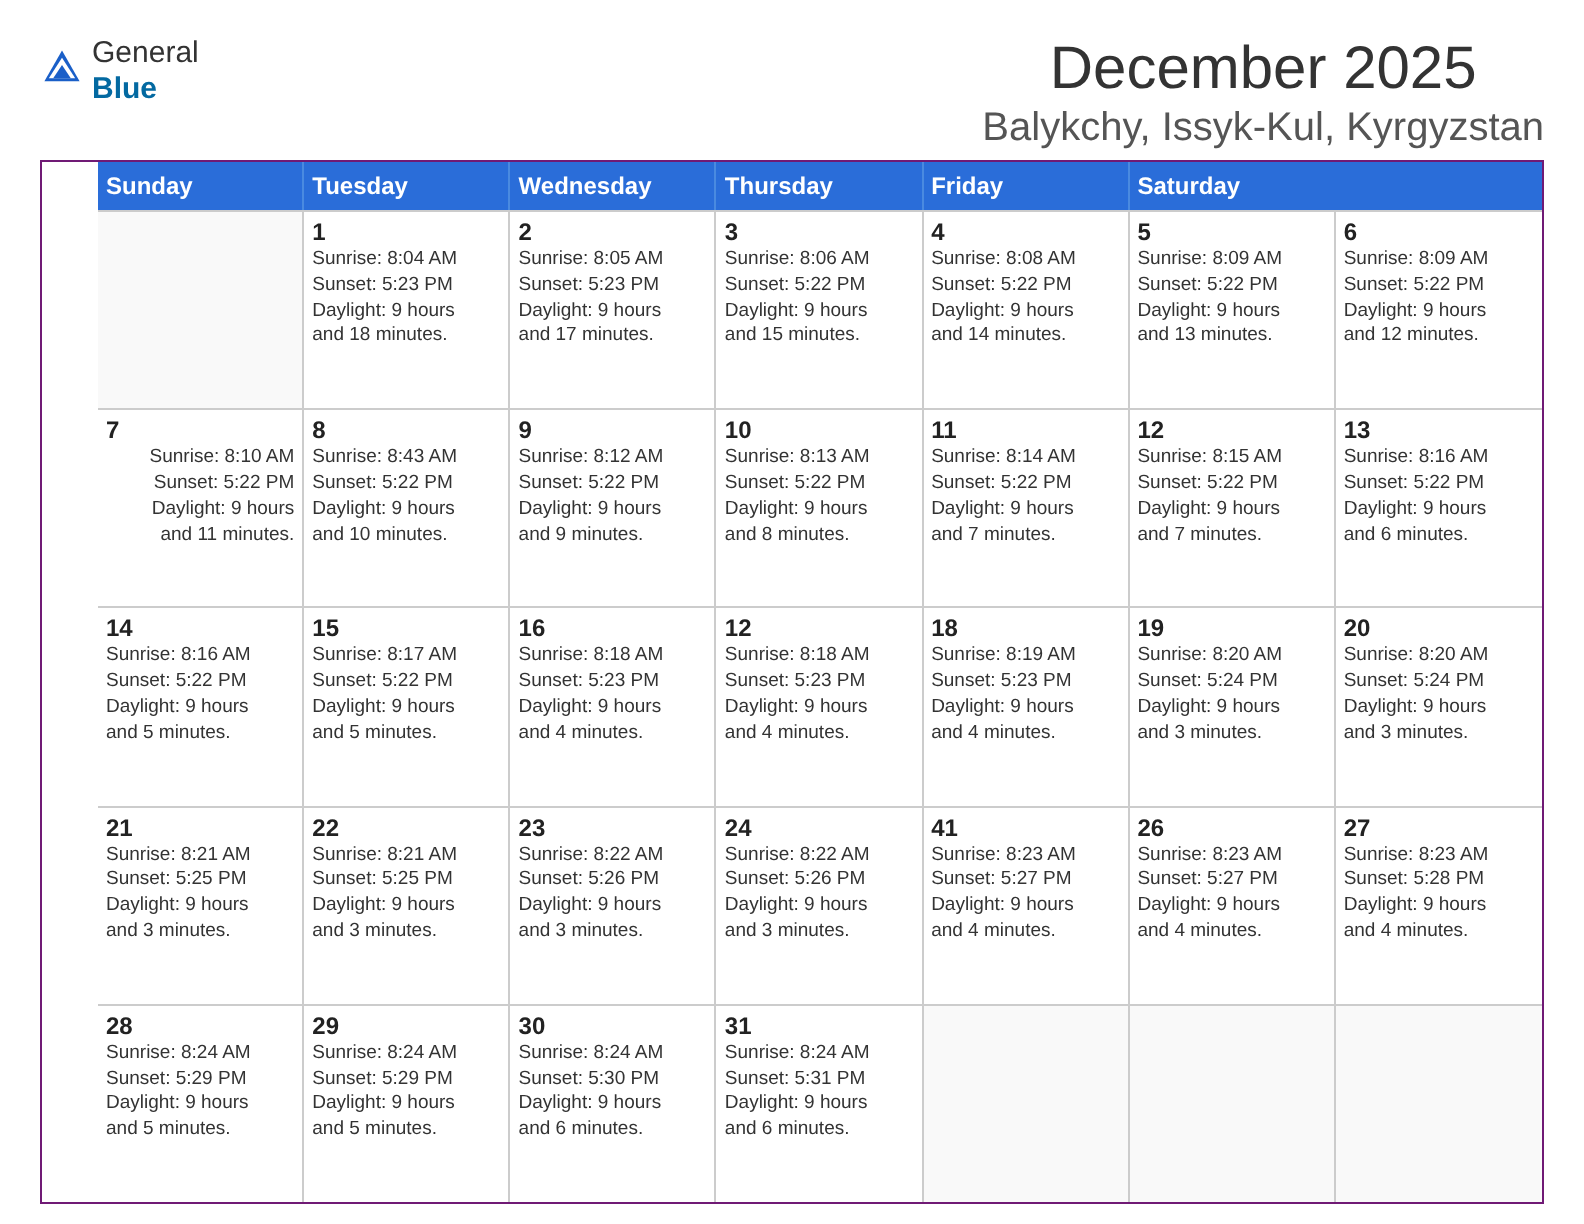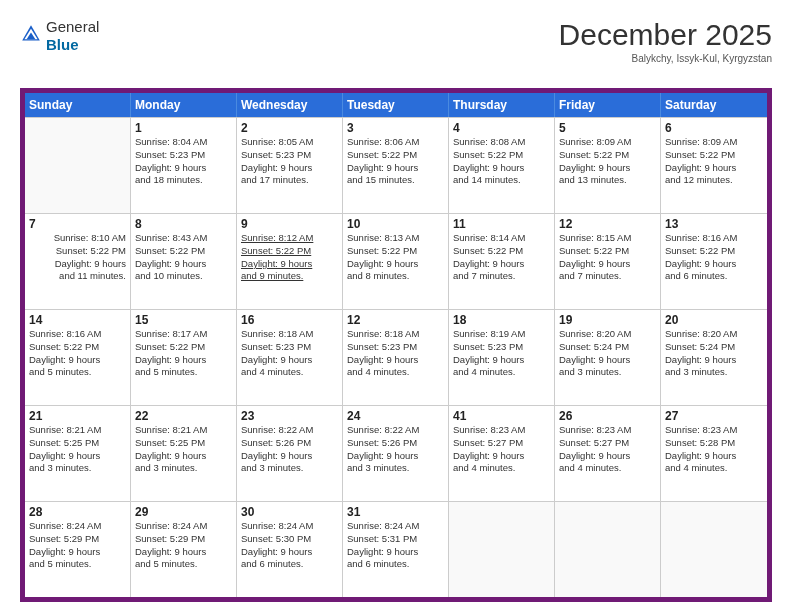--- a/index.html
+++ b/index.html
@@ -14,21 +14,21 @@
       width: 792px;
       height: 612px;
       padding: 18px 20px 10px 20px;
       display: flex;
       flex-direction: column;
     }
     .header {
       display: flex;
       justify-content: space-between;
       align-items: flex-start;
-      margin-bottom: 24px;
+      margin-bottom: 4px;
     }
     .logo {
       display: flex;
       align-items: center;
       gap: 4px;
     }
     .logo-icon svg {
       width: 22px;
       height: 22px;
     }
@@ -36,29 +36,31 @@
       text-align: right;
     }
     .month-title {
       font-size: 30px;
       color: #333;
       font-weight: normal;
       line-height: 1.1;
       text-align: center;
     }
     .location-title {
-      font-size: 10px;
+      font-size: 20px;
       color: #555;
       margin-top: 2px;
+      text-align: center;
     }
     .calendar {
       flex: 1;
       display: flex;
       flex-direction: column;
-      border: 5px solid #701a75;
+      border: 1px solid #701a75;
+      padding-left: 28px;
     }
     .cal-header-row {
       display: grid;
       grid-template-columns: repeat(7, 1fr);
       background: #2a6dd9;
     }
     .cal-header-cell {
       color: #fff;
       font-size: 12px;
       font-weight: bold;
@@ -127,23 +129,22 @@
     </div>
     <div class="title-block">
       <div class="month-title">December 2025</div>
       <div class="location-title">Balykchy, Issyk-Kul, Kyrgyzstan</div>
     </div>
   </div>
 
   <div class="calendar">
     <div class="cal-header-row">
     <div class="cal-header-cell">Sunday</div>
-        <div class="cal-header-cell">Monday</div>
+        <div class="cal-header-cell">Tuesday</div>
         <div class="cal-header-cell">Wednesday</div>
-        <div class="cal-header-cell">Tuesday</div>
         <div class="cal-header-cell">Thursday</div>
         <div class="cal-header-cell">Friday</div>
         <div class="cal-header-cell">Saturday</div>
       </div>
     <div class="cal-body">
     <div class="cal-week">
           <div class="cal-cell empty"></div>
           <div class="cal-cell">
             <span class="day-num">1</span>
             <div class="cell-info" style="white-space: pre-line;">Sunrise: 8:04 AM
@@ -197,21 +198,21 @@
           </div>
           <div class="cal-cell">
             <span class="day-num">8</span>
             <div class="cell-info" style="white-space: pre-line;">Sunrise: 8:43 AM
 Sunset: 5:22 PM
 Daylight: 9 hours
 and 10 minutes.</div>
           </div>
           <div class="cal-cell">
             <span class="day-num">9</span>
-            <div class="cell-info" style="white-space: pre-line; text-decoration: underline;">Sunrise: 8:12 AM
+            <div class="cell-info" style="white-space: pre-line;">Sunrise: 8:12 AM
 Sunset: 5:22 PM
 Daylight: 9 hours
 and 9 minutes.</div>
           </div>
           <div class="cal-cell">
             <span class="day-num">10</span>
             <div class="cell-info" style="white-space: pre-line;">Sunrise: 8:13 AM
 Sunset: 5:22 PM
 Daylight: 9 hours
 and 8 minutes.</div>

